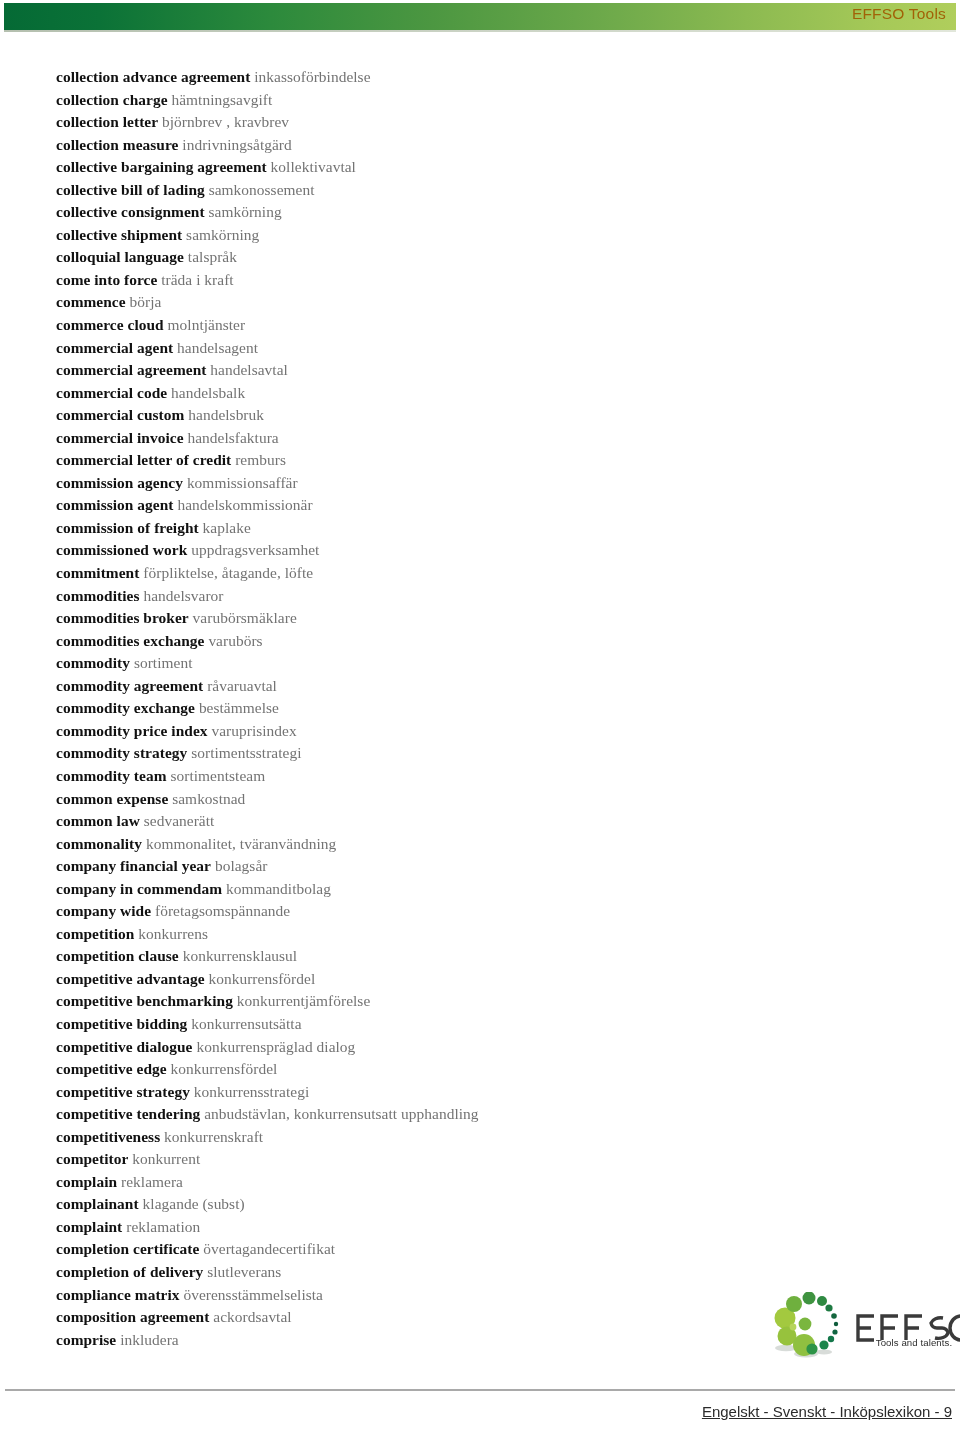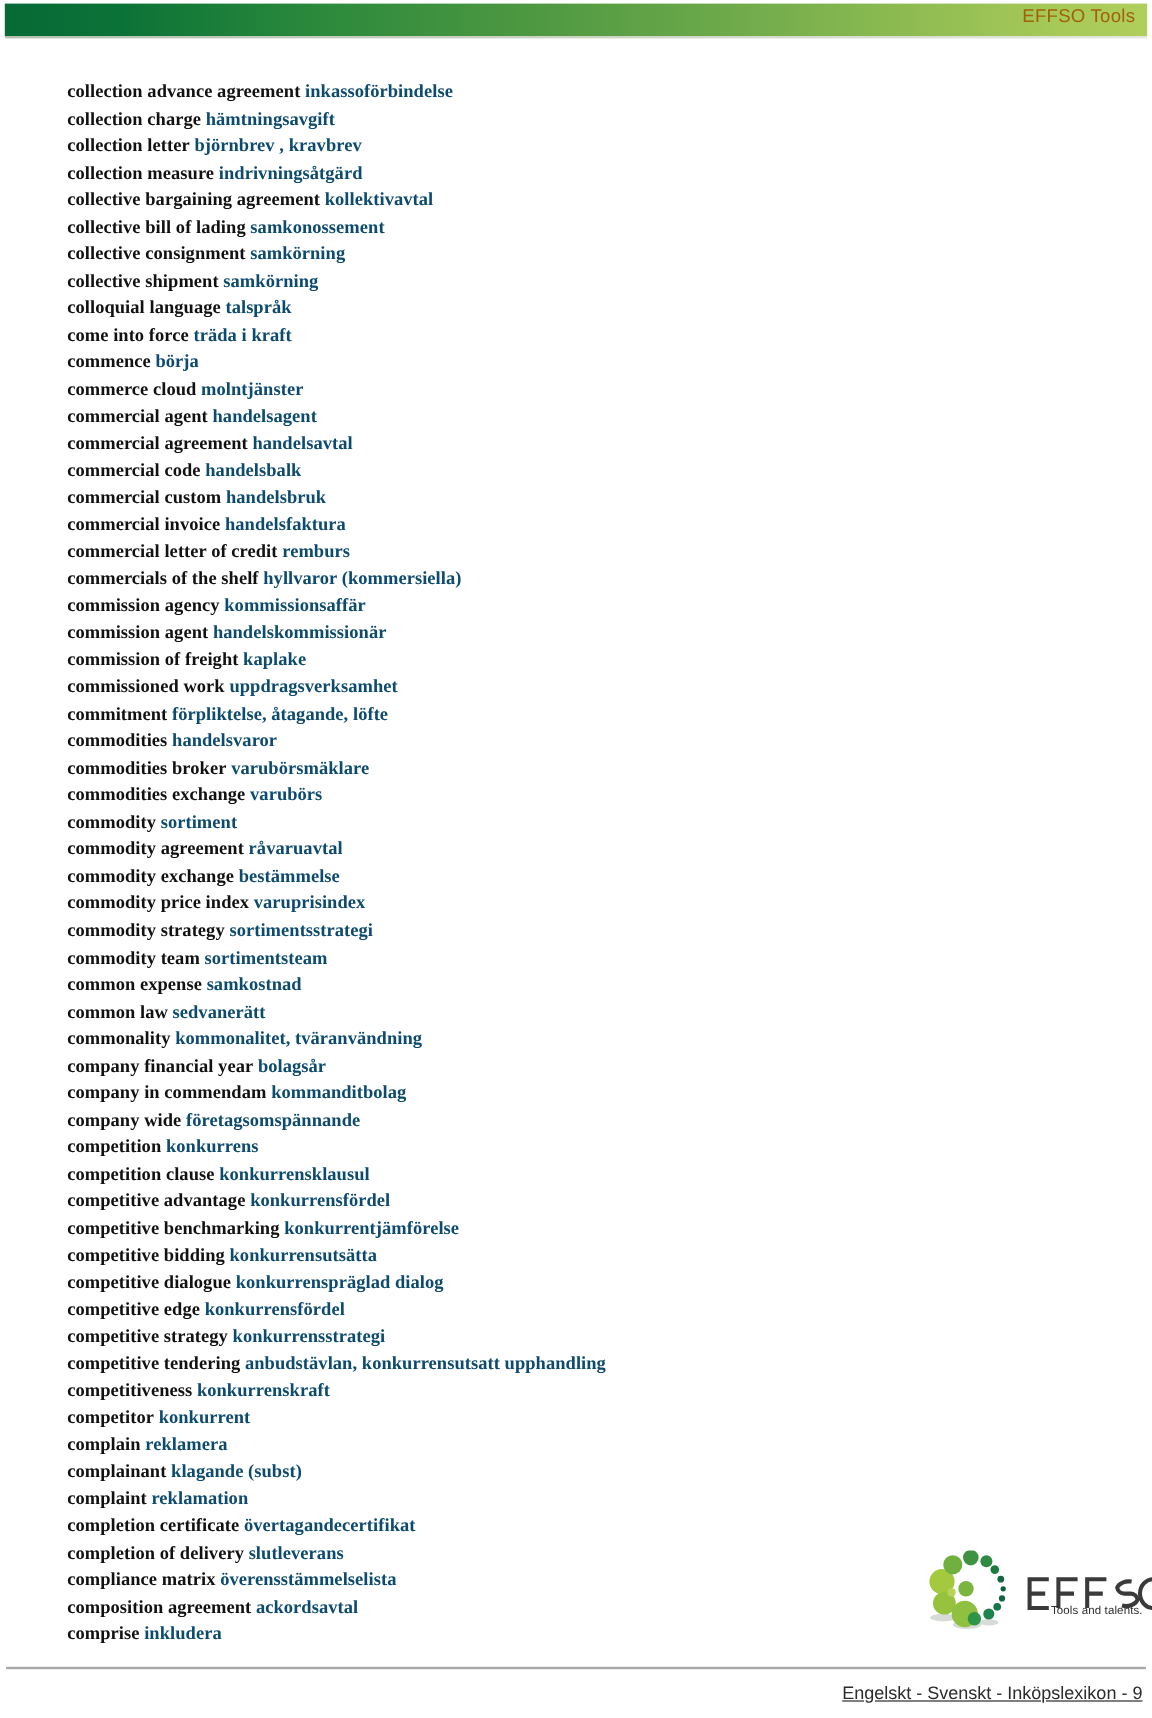--- a/index.html
+++ b/index.html
@@ -64,22 +64,22 @@
     line-height: 22.55px;
     color: #1a1a1a;
     white-space: nowrap;
     letter-spacing: 0.05px;
   }
   .entry .term {
     font-weight: bold;
     color: #111111;
   }
   .entry .def {
-    font-weight: bold;
-    color: #0c4a6e;
+    font-weight: normal;
+    color: #737373;
   }
 
   
   .logo-block {
     position: absolute;
     left: 772px;
     top: 1292px;
     width: 200px;
     height: 74px;
   }
@@ -156,21 +156,20 @@
     <div class="entry"><span class="term">colloquial language</span> <span class="def">talspråk</span></div>
     <div class="entry"><span class="term">come into force</span> <span class="def">träda i kraft</span></div>
     <div class="entry"><span class="term">commence</span> <span class="def">börja</span></div>
     <div class="entry"><span class="term">commerce cloud</span> <span class="def">molntjänster</span></div>
     <div class="entry"><span class="term">commercial agent</span> <span class="def">handelsagent</span></div>
     <div class="entry"><span class="term">commercial agreement</span> <span class="def">handelsavtal</span></div>
     <div class="entry"><span class="term">commercial code</span> <span class="def">handelsbalk</span></div>
     <div class="entry"><span class="term">commercial custom</span> <span class="def">handelsbruk</span></div>
     <div class="entry"><span class="term">commercial invoice</span> <span class="def">handelsfaktura</span></div>
     <div class="entry"><span class="term">commercial letter of credit</span> <span class="def">remburs</span></div>
-    <div class="entry"><span class="term">commercials of the shelf</span> <span class="def">hyllvaror (kommersiella)</span></div>
     <div class="entry"><span class="term">commission agency</span> <span class="def">kommissionsaffär</span></div>
     <div class="entry"><span class="term">commission agent</span> <span class="def">handelskommissionär</span></div>
     <div class="entry"><span class="term">commission of freight</span> <span class="def">kaplake</span></div>
     <div class="entry"><span class="term">commissioned work</span> <span class="def">uppdragsverksamhet</span></div>
     <div class="entry"><span class="term">commitment</span> <span class="def">förpliktelse, åtagande, löfte</span></div>
     <div class="entry"><span class="term">commodities</span> <span class="def">handelsvaror</span></div>
     <div class="entry"><span class="term">commodities broker</span> <span class="def">varubörsmäklare</span></div>
     <div class="entry"><span class="term">commodities exchange</span> <span class="def">varubörs</span></div>
     <div class="entry"><span class="term">commodity</span> <span class="def">sortiment</span></div>
     <div class="entry"><span class="term">commodity agreement</span> <span class="def">råvaruavtal</span></div>

